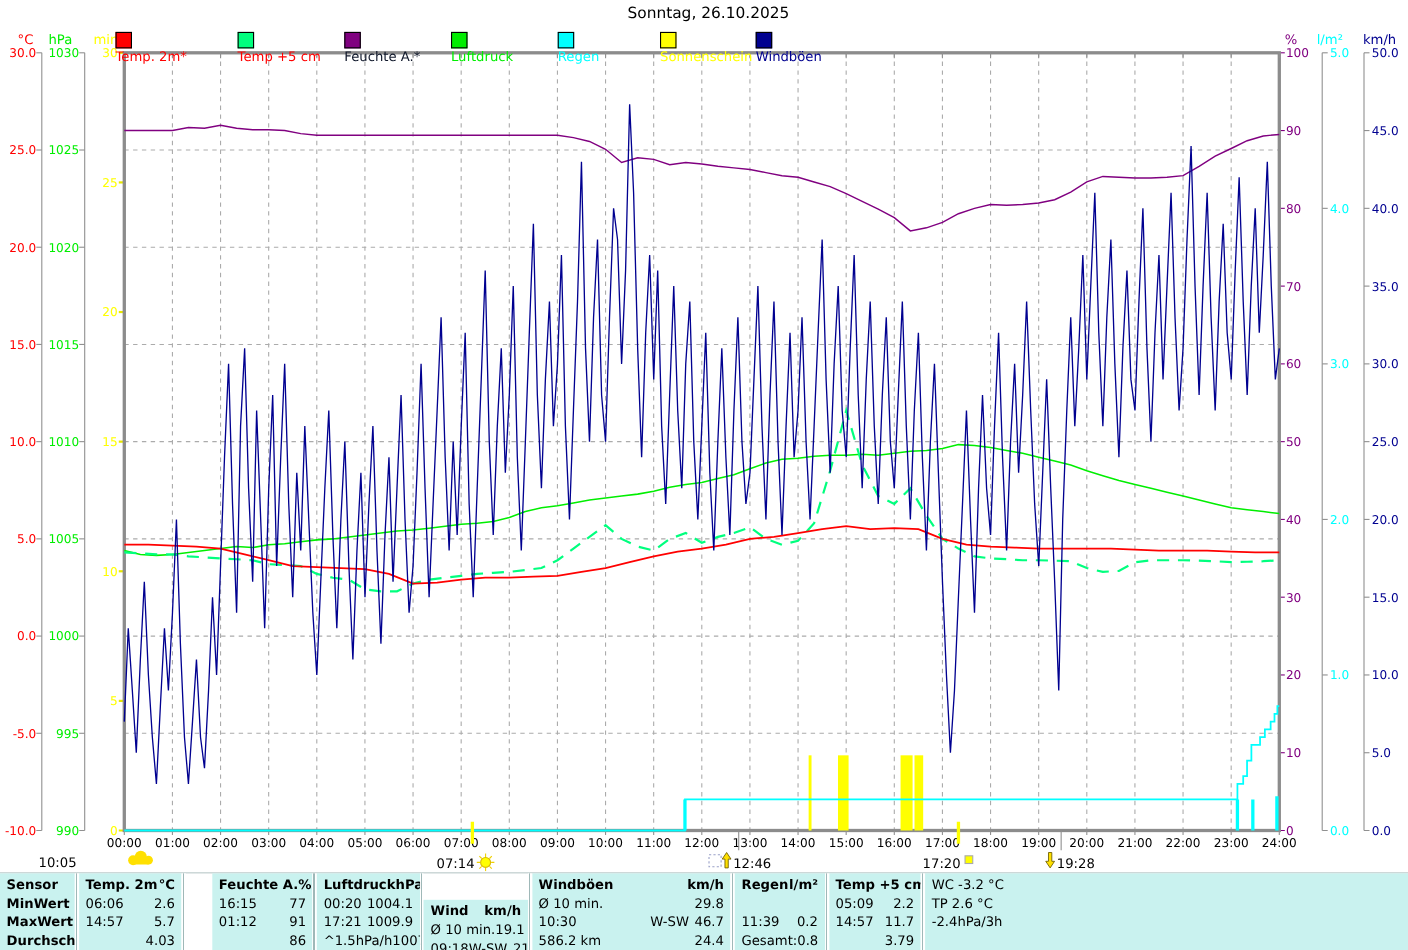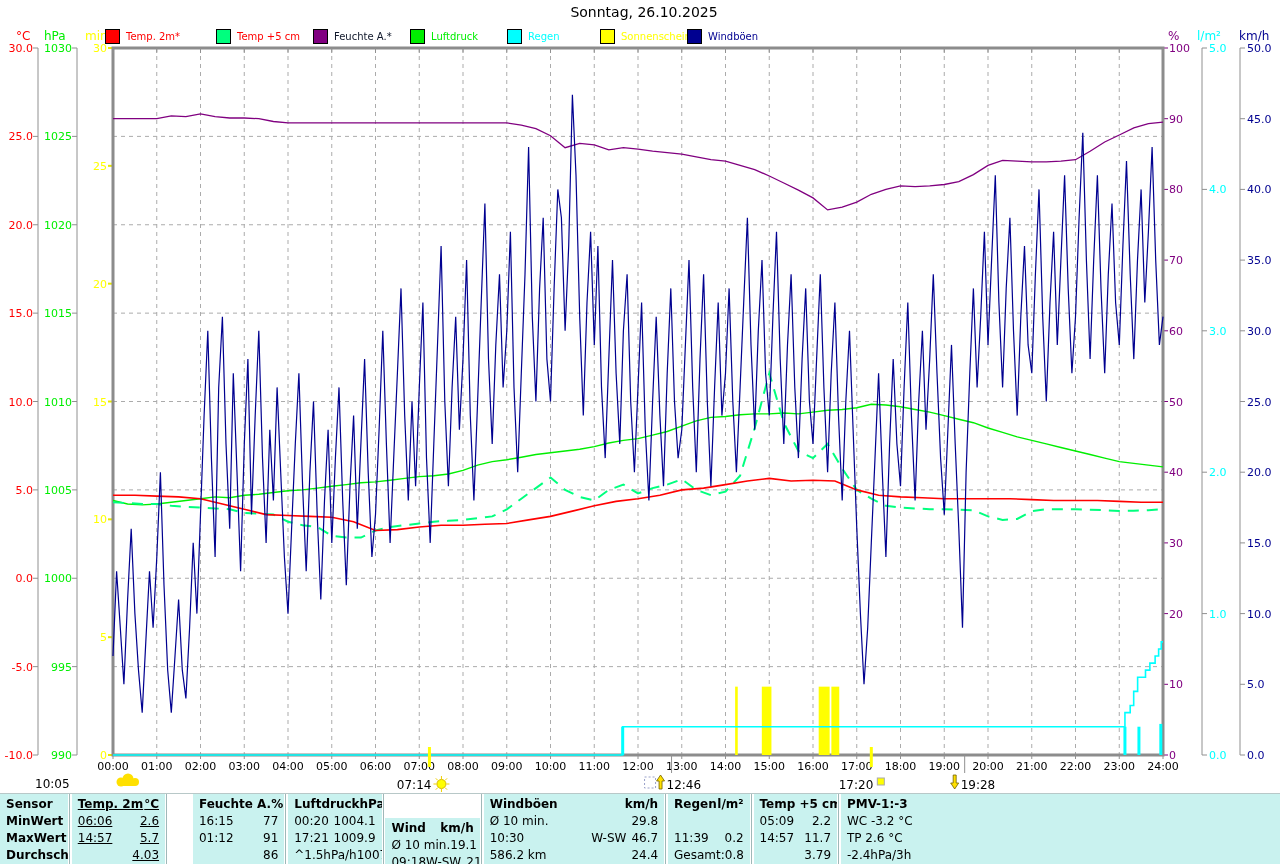--- a/index.html
+++ b/index.html
@@ -1,21 +1,21 @@
 <!DOCTYPE html>
 <html><head>
 <meta charset="utf-8">
 <style>
   html,body{margin:0;padding:0;background:#fff;}
   #screen{position:relative;width:1280px;height:864px;background:#fff;overflow:hidden;
           font-family:"DejaVu Sans","Liberation Sans",sans-serif;}
   #chart-title{position:absolute;top:4px;left:4px;width:1280px;text-align:center;
                font-size:14px;color:#000;}
   #legend{position:absolute;top:0;left:0;width:1280px;height:48px;}
-  .legend-item{position:absolute;top:29px;display:flex;align-items:center;font-size:10px;}
+  .legend-item{position:absolute;top:29px;display:flex;font-size:12px;flex-direction:column;}
   .legend-swatch{width:13px;height:13px;border:1px solid #000;margin-right:6px;flex:0 0 auto;}
   #svg-wrap{position:absolute;top:0;left:0;}
   #summary-table{position:absolute;top:793px;left:0;width:1280px;height:71px;background:#fff;
                  display:flex;font-size:12px;color:#000;border-top:1px solid #b8c8c8;}
   .tcol{background:#c9f2ef;height:71px;box-sizing:border-box;padding:2px 6px 12px 6px;overflow:hidden;}
   .tsep{width:4px;height:71px;background:linear-gradient(to right,#fff 0 1px,#9fb8b8 1px 2px,#fff 2px 4px);}
   .trow{display:flex;height:17px;line-height:17px;white-space:nowrap;}
   .trow .l{flex:0 0 auto;}
   .trow .sp{flex:1 1 auto;}
   .trow .m{flex:0 0 auto;margin-right:5px;}
@@ -374,21 +374,21 @@
           <span class="l bold">MinWert</span>
         </div>
         <div class="trow">
           <span class="l bold">MaxWert</span>
         </div>
         <div class="trow">
           <span class="l bold">Durchschnitt</span>
         </div>
       </div>
       <div class="tsep"></div>
-      <div class="tcol" style="width: 95px; text-decoration: underline;">
+      <div class="tcol" style="width: 95px;">
         <div class="trow">
           <span class="l bold">Temp. 2m</span>
           <span class="sp"></span>
           <span class="r bold">°C</span>
         </div>
         <div class="trow">
           <span class="l">06:06</span>
           <span class="sp"></span>
           <span class="r">2.6</span>
         </div>
@@ -537,24 +537,20 @@
           <span class="r">11.7</span>
         </div>
         <div class="trow">
           <span class="l"></span>
           <span class="sp"></span>
           <span class="r">3.79</span>
         </div>
       </div>
       <div class="tsep"></div>
       <div class="tcol" style="width: 448px;">
-        <div class="trow">
-          <span class="l bold">PMV-1:-3</span>
-          <span class="sp"></span>
-        </div>
         <div class="trow">
           <span class="l">WC -3.2 °C</span>
         </div>
         <div class="trow">
           <span class="l">TP 2.6 °C</span>
         </div>
         <div class="trow">
           <span class="l">-2.4hPa/3h</span>
         </div>
       </div>

